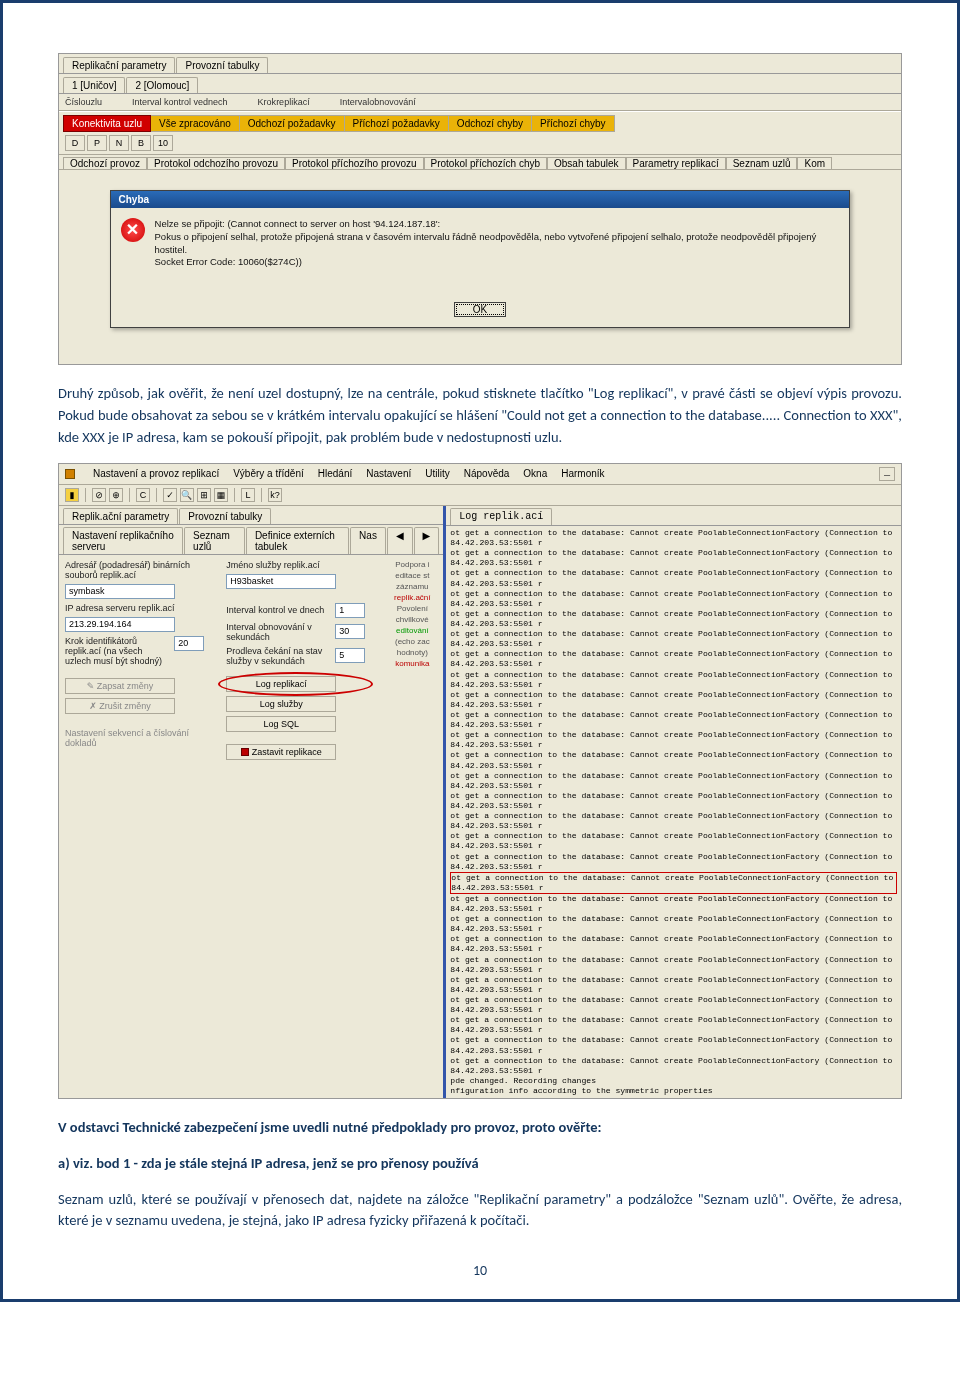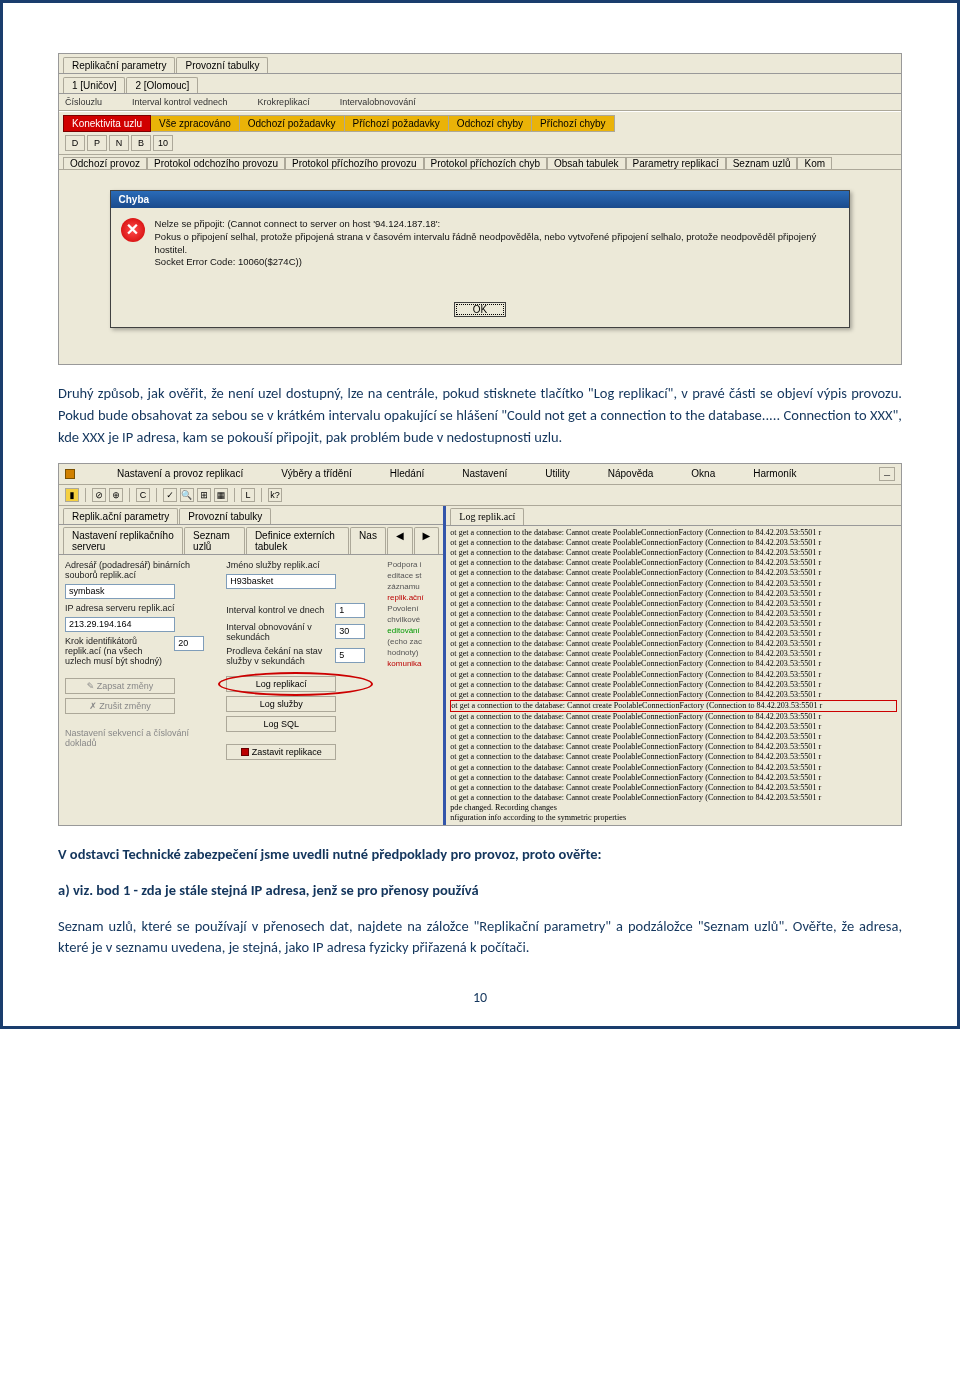--- a/index.html
+++ b/index.html
@@ -32,44 +32,44 @@
   .shot1-pad { height: 22px; }
 
   
   .para { font-family: Calibri, sans-serif; font-size: 14.5px; color: #14365d; line-height: 1.5; text-align: justify; margin-bottom: 14px; }
   .bold { font-weight: bold; }
 
   
   .shot2 { font-size: 9px; }
   .menubar { display: flex; gap: 14px; padding: 3px 6px; background: #ece9d8; border-bottom: 1px solid #aca899; align-items: center; }
   .menubar .sq { width: 10px; height: 10px; background: #d08000; border: 1px solid #7a5000; margin-right: 4px; }
-  .menubar span.m { font-size: 10px; color: #000; margin-left: 24px; }
+  .menubar span.m { font-size: 10px; color: #000; }
   .menubar .mini { margin-left: auto; font-size: 11px; color: #444; padding: 0 4px; border: 1px solid #aca899; background: #ece9d8; }
   .tb2 { display: flex; gap: 3px; padding: 3px 6px; border-bottom: 1px solid #aca899; align-items: center; }
   .tb2 .ico2 { width: 14px; height: 14px; border: 1px solid #aca899; background: #ece9d8; font-size: 9px; text-align: center; line-height: 12px; }
   .tb2 .ico2.yellow { background: #f5d040; }
   .tb2 .sep { width: 1px; height: 14px; background: #aca899; margin: 0 3px; }
   .split { display: flex; }
   .left { width: 46%; border-right: 3px solid #3355aa; }
-  .right { flex: 1; font-family: Liberation Serif, serif; font-size: 8.1px; line-height: 1.25; overflow: hidden; }
+  .right { flex: 1; font-family: Liberation Mono, monospace; font-size: 8.1px; line-height: 1.25; overflow: hidden; }
   .left .tabrow, .right .tabrow { padding: 2px 4px 0; }
 
   .left-body { padding: 5px 6px; display: flex; gap: 22px; }
   .lcol { flex: 1; display: flex; flex-direction: column; gap: 4px; }
   .rnar { width: 50px; font-size: 8px; color: #555; }
   .lbl { font-size: 9px; color: #222; }
   .fld { background: #fff; border: 1px solid #7f9db9; padding: 1px 3px; font-size: 9px; height: 15px; }
   .fld.small { width: 30px; }
   .fld.med { width: 110px; }
   .btn2 { background: #ece9d8; border: 1px solid #aca899; padding: 2px 6px; font-size: 9px; text-align: center; width: 110px; color: #888; }
   .btn2.dark { color: #000; }
   .btn2 .redsq { display: inline-block; width: 8px; height: 8px; background: #b00; border: 1px solid #600; vertical-align: middle; margin-right: 3px; }
   .circle-red { position: relative; }
   .circle-red::after { content: ""; position: absolute; left: -8px; top: -4px; right: -8px; bottom: -4px; border: 2px solid #c00; border-radius: 50%; pointer-events: none; }
-  .rnar div { margin-bottom: 2px; }
+  .rnar div { margin-bottom: 2px; text-align: center; }
 
   .right .logbody { padding: 2px 4px; color: #000; }
   .right .hl { border: 1px solid #c00; display: block; }
 
   .pagenum { text-align: center; margin-top: 30px; font-family: Calibri, sans-serif; font-size: 14px; color: #14365d; }
 </style>
 </head>
 <body>
 
 <div class="page">

